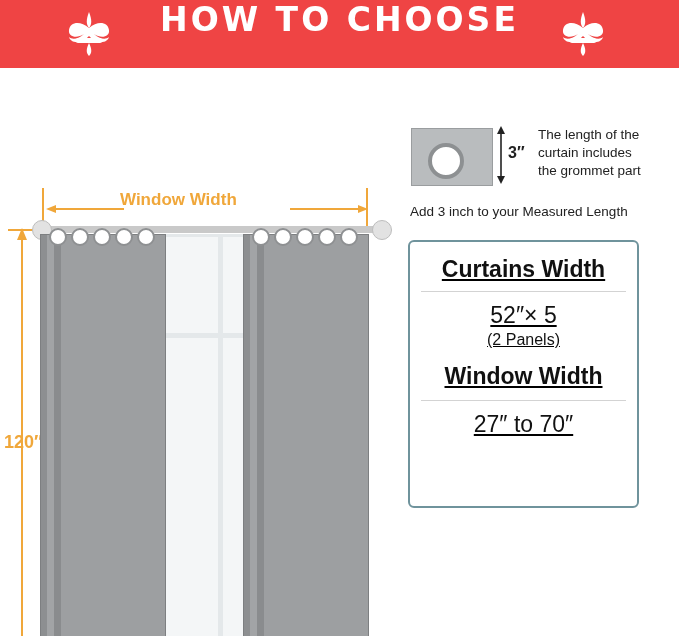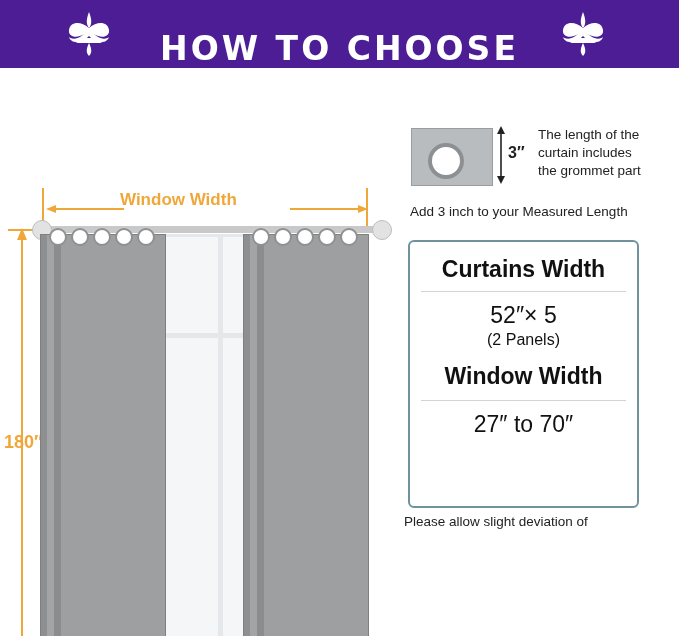--- a/index.html
+++ b/index.html
@@ -6,22 +6,22 @@
   body{
     width:679px;height:636px;
     background:#ffffff;
     font-family:"Liberation Sans", sans-serif;
     overflow:hidden;
     position:relative;
   }
   
   #header{
     position:absolute;left:0;top:0;width:679px;height:68px;
-    background:#4c1d95;
-    display:flex;align-items:flex-end;justify-content:center;
+    background:#ef4444;
+    display:flex;align-items:flex-start;justify-content:center;
   }
   #header-title{
     color:#ffffff;
     font-size:33px;
     font-weight:bold;
     letter-spacing:3px;
     font-family:"DejaVu Sans", sans-serif;
   }
   .fleur{
     position:absolute;top:10px;width:54px;height:48px;
@@ -105,20 +105,21 @@
   #add-note{
     position:absolute;left:6px;top:136px;width:280px;
     font-size:13.5px;color:#222;
   }
 
   
   #box{
     position:absolute;left:4px;top:172px;width:227px;height:264px;
     border:2px solid #6f939c;border-radius:6px;background:#ffffff;
     overflow:hidden;
+    text-decoration:underline;
   }
   .box-row{text-align:center;}
   #box-title{font-size:23px;font-weight:bold;color:#111;padding-top:14px;}
   #box-rule{width:205px;height:1px;background:#d3d3d3;margin:8px auto 0;}
   #box-size{font-size:23px;color:#111;padding-top:10px;}
   #box-panels{font-size:16px;color:#111;padding-top:2px;}
   #box-banner{
     margin-top:9px;background:#6f939c;color:#ffffff;
     font-size:20px;font-weight:bold;letter-spacing:1.5px;padding:5px 0;
     font-family:"DejaVu Sans", sans-serif;
@@ -176,21 +177,21 @@
       <polygon points="80,5 70,1 70,9" fill="#f0a73a"></polygon>
     </svg>
 
     <svg style="position:absolute;left:40px;top:120px;" width="6" height="44">
       <line x1="3" y1="0" x2="3" y2="44" stroke="#f0a73a" stroke-width="2"></line>
     </svg>
     <svg style="position:absolute;left:364px;top:120px;" width="6" height="44">
       <line x1="3" y1="0" x2="3" y2="44" stroke="#f0a73a" stroke-width="2"></line>
     </svg>
 
-    <div id="h-label">180″</div>
+    <div id="h-label">120″</div>
     <svg style="position:absolute;left:16px;top:160px;" width="12" height="450">
       <line x1="6" y1="10" x2="6" y2="440" stroke="#f0a73a" stroke-width="2"></line>
       <polygon points="6,0 1,12 11,12" fill="#f0a73a"></polygon>
       <polygon points="6,450 1,438 11,438" fill="#f0a73a"></polygon>
     </svg>
     <svg style="position:absolute;left:8px;top:160px;" width="28" height="4">
       <line x1="0" y1="2" x2="28" y2="2" stroke="#f0a73a" stroke-width="2"></line>
     </svg>
 
     <div id="window">
@@ -241,16 +242,15 @@
       <div class="box-row" id="box-title">Curtains Width</div>
       <div id="box-rule"></div>
       <div class="box-row" id="box-size">52″× 5</div>
       <div class="box-row" id="box-panels">(2 Panels)</div>
       <div class="box-row" id="box-sub">Window Width</div>
       <div id="box-rule2"></div>
       <div class="box-row" id="box-range">27″ to 70″</div>
     </div>
 
     <div id="disclaimer">
-      <span class="ln">Please allow slight deviation of</span>
     </div>
   </div>
 </div>
 
 </body></html>

